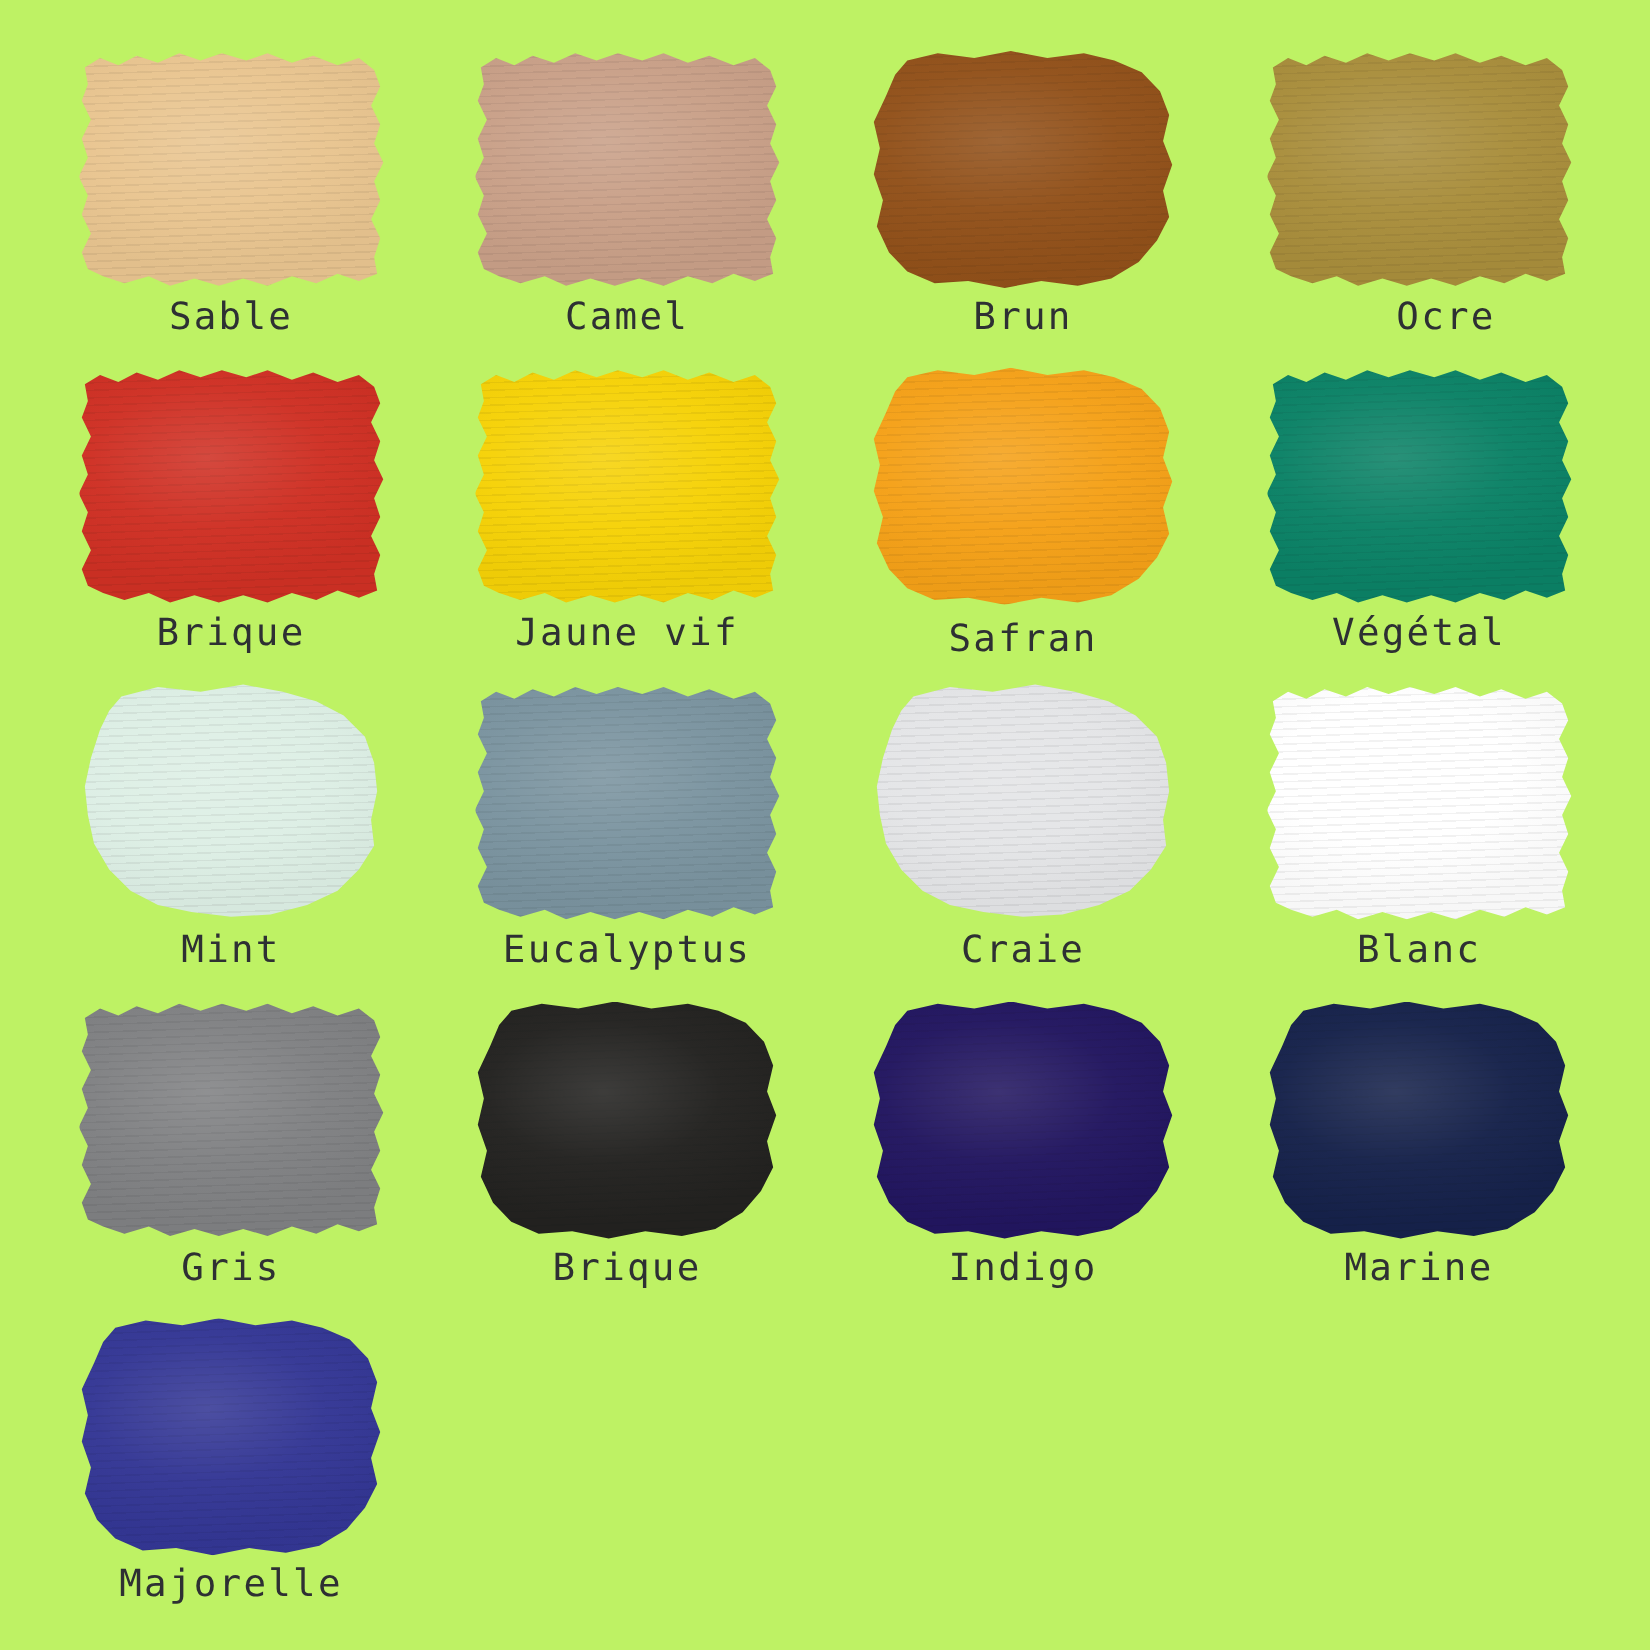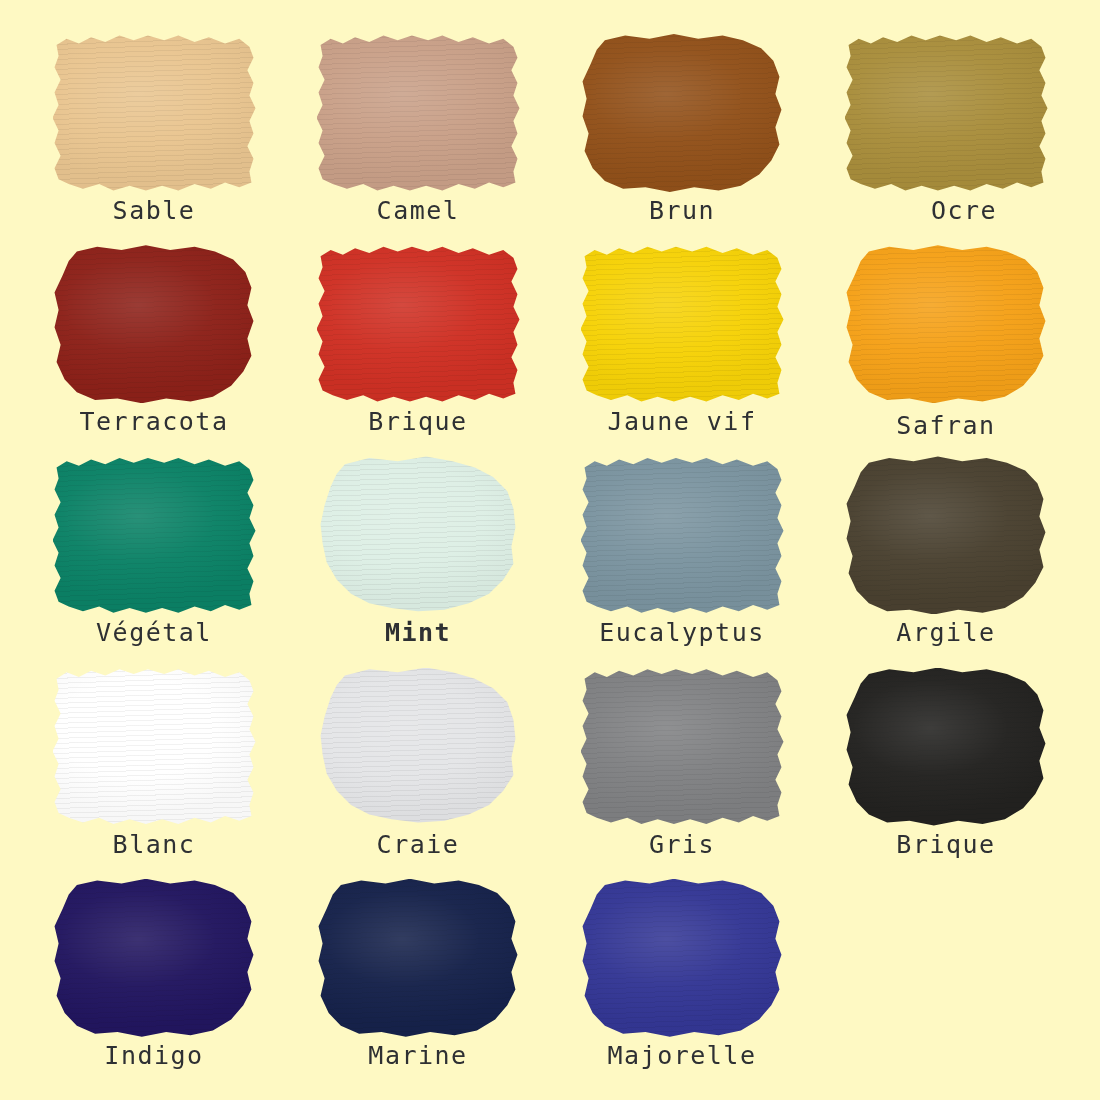--- a/index.html
+++ b/index.html
@@ -121,21 +121,21 @@
     font-family: "DejaVu Sans Mono", "Liberation Mono", monospace;
     font-weight: 400;
     text-align: center;
     white-space: nowrap;
     line-height: 1.05;
   }
 </style>
 </head>
 <body>
 
-<div class="palette-board" id="board" style="background: #fef9c3;">
+<div class="palette-board" id="board" style="background: #bef264;">
     <div class="swatch-cell">
       <div class="swatch-paint-wrap shape-square">
         <div class="paint-ragged" style="background: rgb(233, 197, 144);">
           <div class="paint-base" style="background: rgb(233, 197, 144);"></div>
           <div class="paint-texture"></div>
           <div class="paint-sheen"></div>
         </div>
       </div>
       <div class="swatch-label" style="color: rgb(46, 48, 51);">Sable</div>
     </div>
@@ -161,30 +161,20 @@
     </div>
     <div class="swatch-cell">
       <div class="swatch-paint-wrap shape-square">
         <div class="paint-ragged" style="background: rgb(169, 142, 60);">
           <div class="paint-base" style="background: rgb(169, 142, 60);"></div>
           <div class="paint-texture"></div>
           <div class="paint-sheen"></div>
         </div>
       </div>
       <div class="swatch-label" style="color: rgb(46, 48, 51); margin-left: 36px;">Ocre</div>
-    </div>
-    <div class="swatch-cell">
-      <div class="swatch-paint-wrap shape-round">
-        <div class="paint-ragged" style="background: rgb(141, 33, 25);">
-          <div class="paint-base" style="background: rgb(141, 33, 25);"></div>
-          <div class="paint-texture"></div>
-          <div class="paint-sheen"></div>
-        </div>
-      </div>
-      <div class="swatch-label" style="color: rgb(46, 48, 51);">Terracota</div>
     </div>
     <div class="swatch-cell">
       <div class="swatch-paint-wrap shape-square">
         <div class="paint-ragged" style="background: rgb(207, 48, 36);">
           <div class="paint-base" style="background: rgb(207, 48, 36);"></div>
           <div class="paint-texture"></div>
           <div class="paint-sheen"></div>
         </div>
       </div>
       <div class="swatch-label" style="color: rgb(46, 48, 51);">Brique</div>
@@ -220,64 +210,54 @@
       <div class="swatch-label" style="color: rgb(46, 48, 51);">Végétal</div>
     </div>
     <div class="swatch-cell">
       <div class="swatch-paint-wrap shape-soft">
         <div class="paint-ragged" style="background: rgb(221, 239, 229);">
           <div class="paint-base" style="background: rgb(221, 239, 229);"></div>
           <div class="paint-texture"></div>
           <div class="paint-sheen"></div>
         </div>
       </div>
-      <div class="swatch-label" style="color: rgb(46, 48, 51); font-weight: bold;">Mint</div>
+      <div class="swatch-label" style="color: rgb(46, 48, 51);">Mint</div>
     </div>
     <div class="swatch-cell">
       <div class="swatch-paint-wrap shape-square">
         <div class="paint-ragged" style="background: rgb(123, 148, 160);">
           <div class="paint-base" style="background: rgb(123, 148, 160);"></div>
           <div class="paint-texture"></div>
           <div class="paint-sheen"></div>
         </div>
       </div>
       <div class="swatch-label" style="color: rgb(46, 48, 51); text-align: right;">Eucalyptus</div>
-    </div>
-    <div class="swatch-cell">
-      <div class="swatch-paint-wrap shape-round">
-        <div class="paint-ragged" style="background: rgb(74, 65, 48);">
-          <div class="paint-base" style="background: rgb(74, 65, 48);"></div>
-          <div class="paint-texture"></div>
-          <div class="paint-sheen"></div>
-        </div>
-      </div>
-      <div class="swatch-label" style="color: rgb(46, 48, 51);">Argile</div>
-    </div>
-    <div class="swatch-cell">
-      <div class="swatch-paint-wrap shape-square">
-        <div class="paint-ragged" style="background: rgb(255, 255, 255);">
-          <div class="paint-base" style="background: rgb(255, 255, 255);"></div>
-          <div class="paint-texture"></div>
-          <div class="paint-sheen"></div>
-        </div>
-      </div>
-      <div class="swatch-label" style="color: rgb(46, 48, 51);">Blanc</div>
     </div>
     <div class="swatch-cell">
       <div class="swatch-paint-wrap shape-soft">
         <div class="paint-ragged" style="background: rgb(228, 229, 231);">
           <div class="paint-base" style="background: rgb(228, 229, 231);"></div>
           <div class="paint-texture"></div>
           <div class="paint-sheen"></div>
         </div>
       </div>
       <div class="swatch-label" style="color: rgb(46, 48, 51);">Craie</div>
     </div>
     <div class="swatch-cell">
       <div class="swatch-paint-wrap shape-square">
+        <div class="paint-ragged" style="background: rgb(255, 255, 255);">
+          <div class="paint-base" style="background: rgb(255, 255, 255);"></div>
+          <div class="paint-texture"></div>
+          <div class="paint-sheen"></div>
+        </div>
+      </div>
+      <div class="swatch-label" style="color: rgb(46, 48, 51);">Blanc</div>
+    </div>
+    <div class="swatch-cell">
+      <div class="swatch-paint-wrap shape-square">
         <div class="paint-ragged" style="background: rgb(128, 129, 131);">
           <div class="paint-base" style="background: rgb(128, 129, 131);"></div>
           <div class="paint-texture"></div>
           <div class="paint-sheen"></div>
         </div>
       </div>
       <div class="swatch-label" style="color: rgb(46, 48, 51);">Gris</div>
     </div>
     <div class="swatch-cell">
       <div class="swatch-paint-wrap shape-round">

